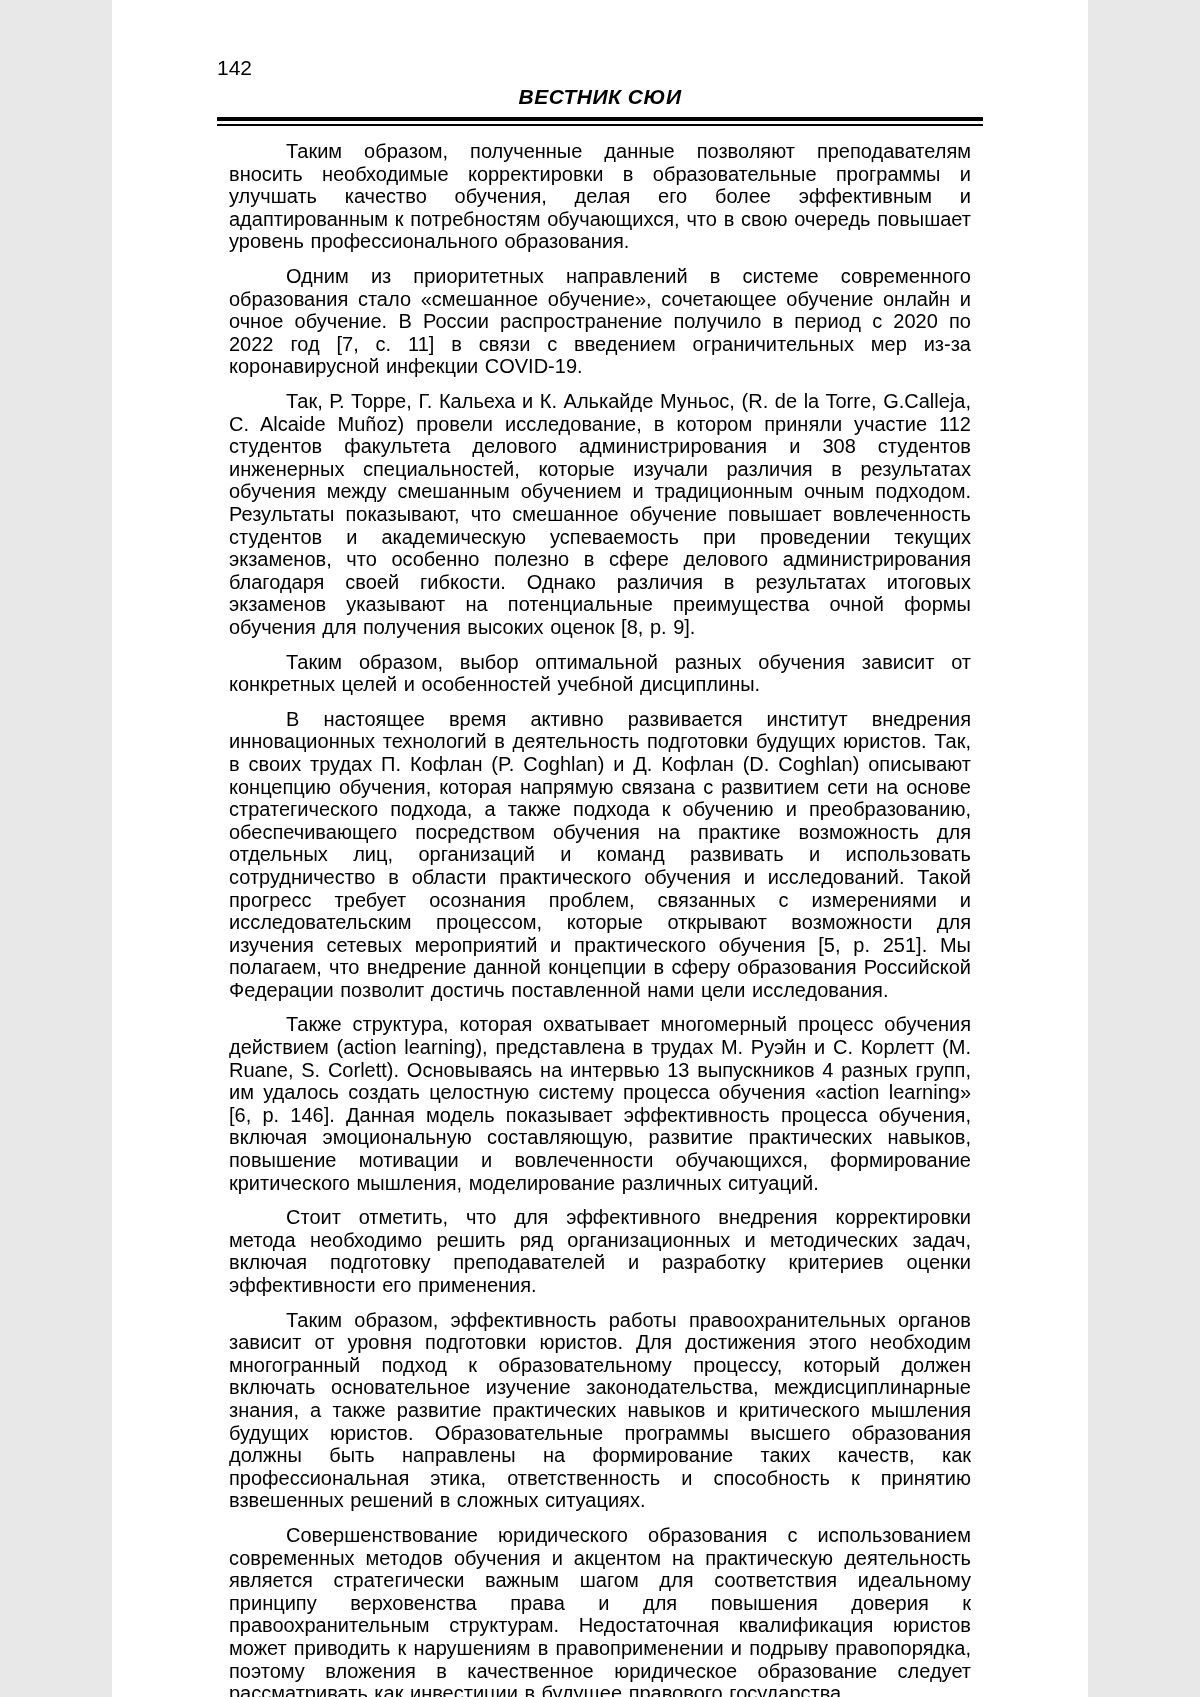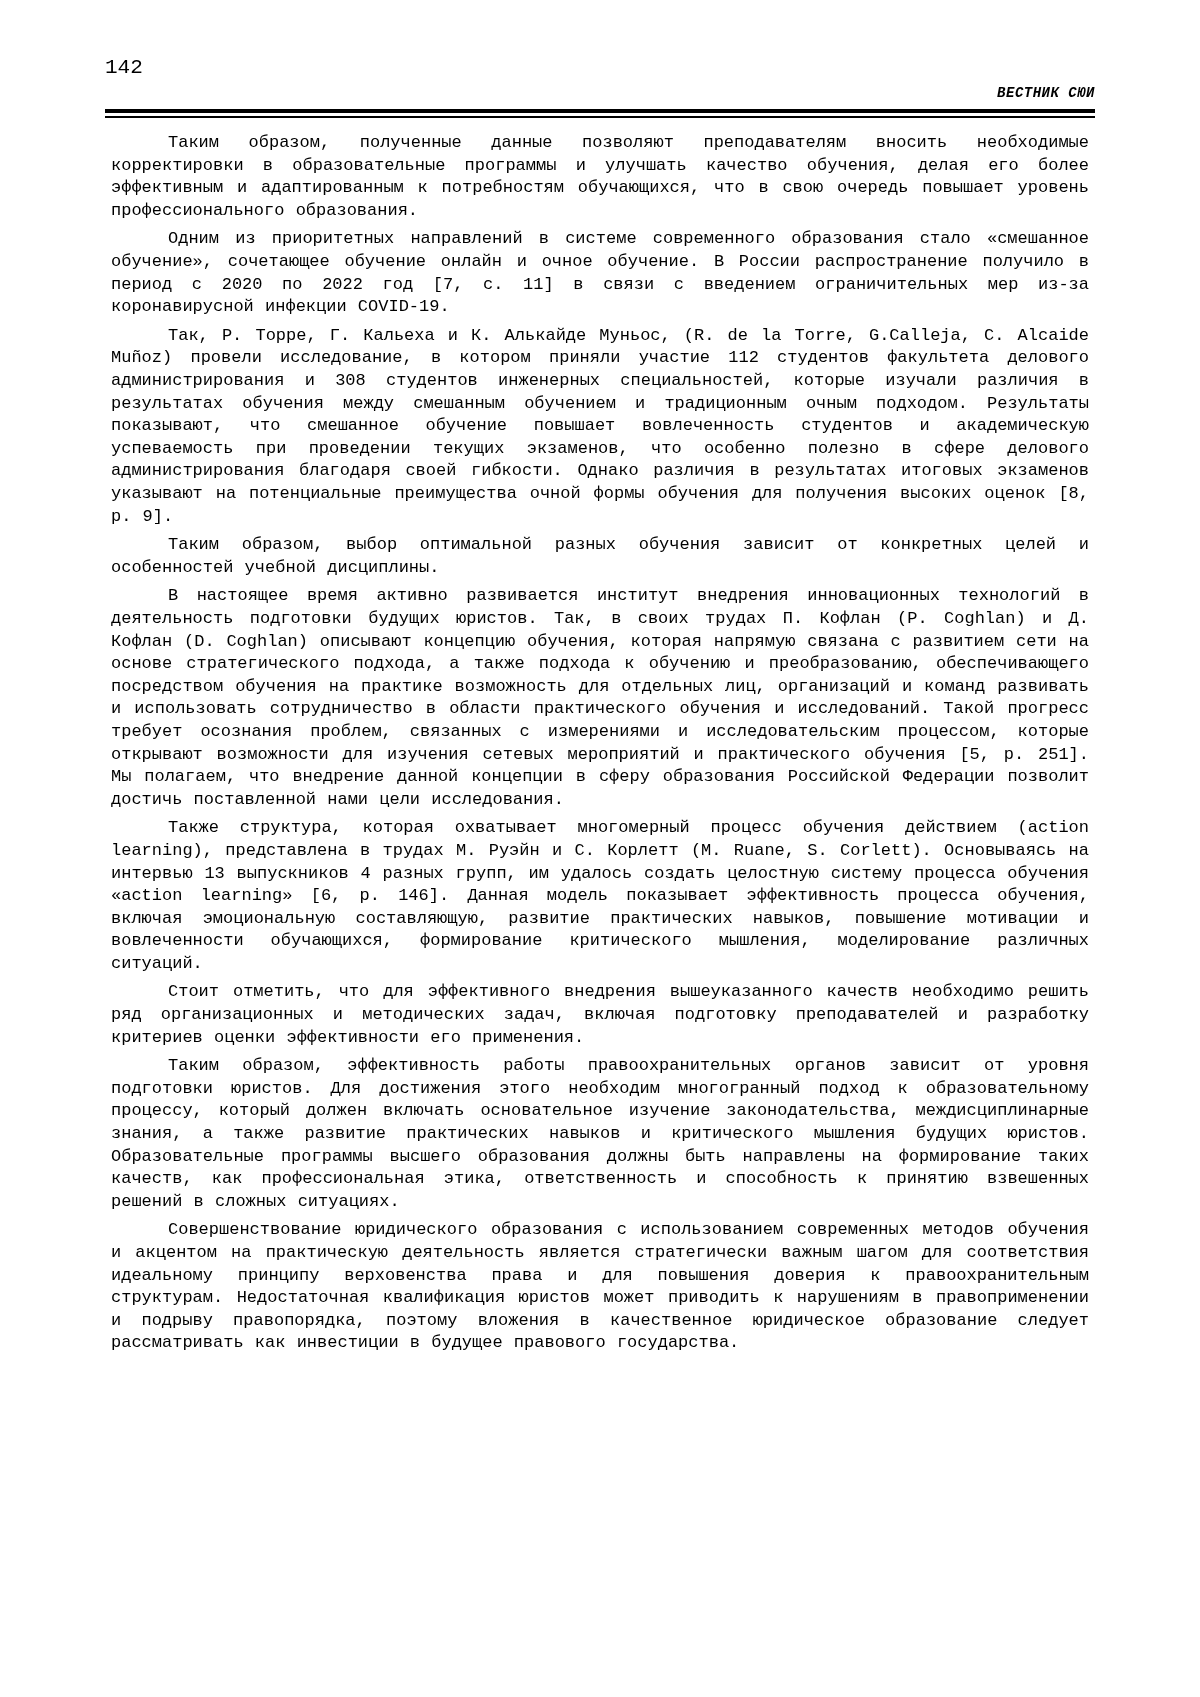--- a/index.html
+++ b/index.html
@@ -2,53 +2,53 @@
 <html lang="ru"><head>
 <meta charset="utf-8">
 <style>
   html, body {
     margin: 0;
     padding: 0;
     background: #e8e8e8;
   }
   .page {
     position: relative;
-    width: 1200px;
+    width: 976px;
     height: 1697px;
     margin: 0 auto;
     background: #ffffff;
     color: #000000;
-    font-family: Liberation Mono, monospace;
+    font-family: Liberation Sans, sans-serif;
     box-sizing: border-box;
     padding: 56px 105px 0 105px;
     overflow: hidden;
   }
   .page-number {
     font-size: 21px;
     line-height: 1.1;
     text-align: left;
     margin: 0 0 6px 0;
   }
   .running-head {
-    font-size: 14px;
+    font-size: 21px;
     font-weight: bold;
     font-style: italic;
-    text-align: right;
+    text-align: center;
     letter-spacing: 0.5px;
     margin: 0 0 8px 0;
   }
   .double-rule {
     height: 3px;
     border-top: 4px solid #000;
     border-bottom: 2px solid #000;
     margin: 0 0 14px 0;
   }
   .body-text p {
-    margin: 6px;
-    font-size: 17px;
+    margin: 12px;
+    font-size: 20px;
     line-height: 22.6px;
     text-align: justify;
     text-indent: 57px;
     word-spacing: 1px;
   }
 </style>
 </head>
 <body>
 
 <div class="page">
@@ -59,18 +59,18 @@
 
   <div class="double-rule"></div>
 
   <div class="body-text">
     <p>Таким образом, полученные данные позволяют преподавателям вносить необходимые корректировки в образовательные программы и улучшать качество обучения, делая его более эффективным и адаптированным к потребностям обучающихся, что в свою очередь повышает уровень профессионального образования.</p>
     <p>Одним из приоритетных направлений в системе современного образования стало «смешанное обучение», сочетающее обучение онлайн и очное обучение. В России распространение получило в период с 2020 по 2022 год [7, с. 11] в связи с введением ограничительных мер из-за коронавирусной инфекции COVID-19.</p>
     <p>Так, Р. Торре, Г. Кальеха и К. Алькайде Муньос, (R. de la Torre, G.Calleja, C. Alcaide Muñoz) провели исследование, в котором приняли участие 112 студентов факультета делового администрирования и 308 студентов инженерных специальностей, которые изучали различия в результатах обучения между смешанным обучением и традиционным очным подходом. Результаты показывают, что смешанное обучение повышает вовлеченность студентов и академическую успеваемость при проведении текущих экзаменов, что особенно полезно в сфере делового администрирования благодаря своей гибкости. Однако различия в результатах итоговых экзаменов указывают на потенциальные преимущества очной формы обучения для получения высоких оценок [8, p. 9].</p>
     <p>Таким образом, выбор оптимальной разных обучения зависит от конкретных целей и особенностей учебной дисциплины.</p>
     <p>В настоящее время активно развивается институт внедрения инновационных технологий в деятельность подготовки будущих юристов. Так, в своих трудах П. Кофлан (P. Coghlan) и Д. Кофлан (D. Coghlan) описывают концепцию обучения, которая напрямую связана с развитием сети на основе стратегического подхода, а также подхода к обучению и преобразованию, обеспечивающего посредством обучения на практике возможность для отдельных лиц, организаций и команд развивать и использовать сотрудничество в области практического обучения и исследований. Такой прогресс требует осознания проблем, связанных с измерениями и исследовательским процессом, которые открывают возможности для изучения сетевых мероприятий и практического обучения [5, p. 251]. Мы полагаем, что внедрение данной концепции в сферу образования Российской Федерации позволит достичь поставленной нами цели исследования.</p>
     <p>Также структура, которая охватывает многомерный процесс обучения действием (action learning), представлена в трудах М. Руэйн и С. Корлетт (M. Ruane, S. Corlett). Основываясь на интервью 13 выпускников 4 разных групп, им удалось создать целостную систему процесса обучения «action learning» [6, p. 146]. Данная модель показывает эффективность процесса обучения, включая эмоциональную составляющую, развитие практических навыков, повышение мотивации и вовлеченности обучающихся, формирование критического мышления, моделирование различных ситуаций.</p>
-    <p>Стоит отметить, что для эффективного внедрения вышеуказанного качеств необходимо решить ряд организационных и методических задач, включая подготовку преподавателей и разработку критериев оценки эффективности его применения.</p>
+    <p>Стоит отметить, что для эффективного внедрения корректировки метода необходимо решить ряд организационных и методических задач, включая подготовку преподавателей и разработку критериев оценки эффективности его применения.</p>
     <p>Таким образом, эффективность работы правоохранительных органов зависит от уровня подготовки юристов. Для достижения этого необходим многогранный подход к образовательному процессу, который должен включать основательное изучение законодательства, междисциплинарные знания, а также развитие практических навыков и критического мышления будущих юристов. Образовательные программы высшего образования должны быть направлены на формирование таких качеств, как профессиональная этика, ответственность и способность к принятию взвешенных решений в сложных ситуациях.</p>
     <p>Совершенствование юридического образования с использованием современных методов обучения и акцентом на практическую деятельность является стратегически важным шагом для соответствия идеальному принципу верховенства права и для повышения доверия к правоохранительным структурам. Недостаточная квалификация юристов может приводить к нарушениям в правоприменении и подрыву правопорядка, поэтому вложения в качественное юридическое образование следует рассматривать как инвестиции в будущее правового государства.</p>
   </div>
 
 </div>
 
 </body></html>

